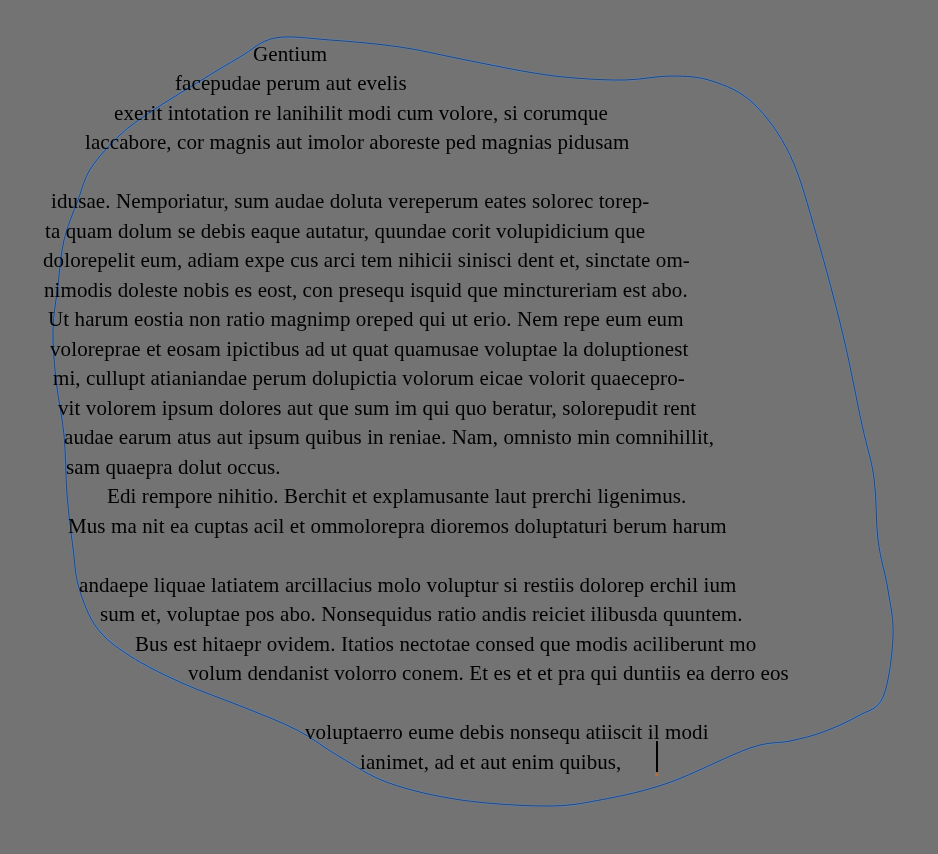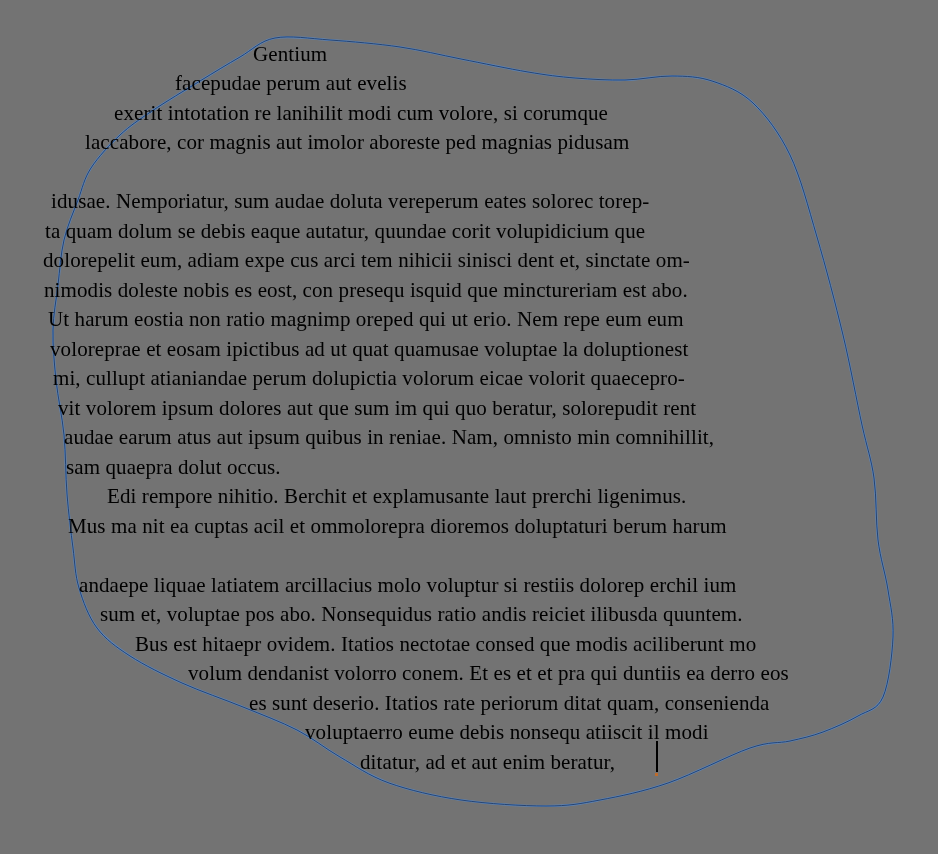--- a/index.html
+++ b/index.html
@@ -77,21 +77,20 @@
       <div class="tline" style="left: 53px; top: 368px;">mi, cullupt atianiandae perum dolupictia volorum eicae volorit quaecepro-</div>
       <div class="tline" style="left: 58px; top: 398px;">vit volorem ipsum dolores aut que sum im qui quo beratur, solorepudit rent</div>
       <div class="tline" style="left: 64px; top: 427px;">audae earum atus aut ipsum quibus in reniae. Nam, omnisto min comnihillit,</div>
       <div class="tline" style="left: 66px; top: 457px; text-align: right;">sam quaepra dolut occus.</div>
       <div class="tline" style="left: 67px; top: 486px; margin-left: 40px;">Edi rempore nihitio. Berchit et explamusante laut prerchi ligenimus.</div>
       <div class="tline" style="left: 68px; top: 516px;">Mus ma nit ea cuptas acil et ommolorepra dioremos doluptaturi berum harum</div>
       <div class="tline" style="left: 79px; top: 575px; font-family: Liberation Serif, serif;">andaepe liquae latiatem arcillacius molo voluptur si restiis dolorep erchil ium</div>
       <div class="tline" style="left: 100px; top: 604px;">sum et, voluptae pos abo. Nonsequidus ratio andis reiciet ilibusda quuntem.</div>
       <div class="tline" style="left: 135px; top: 634px;">Bus est hitaepr ovidem. Itatios nectotae consed que modis aciliberunt mo</div>
       <div class="tline" style="left: 188px; top: 663px;">volum dendanist volorro conem. Et es et et pra qui duntiis ea derro eos</div>
-      <div class="tline" style="left: 249px; top: 693px;">es sunt deserio. Itatios rate periorum ditat quam, consenienda</div>
       <div class="tline" style="left: 305px; top: 722px;">voluptaerro eume debis nonsequ atiiscit il modi</div>
-      <div class="tline" style="left: 360px; top: 752px;">ditatur, ad et aut enim beratur,</div>
+      <div class="tline" style="left: 360px; top: 752px;">ianimet, ad et aut enim quibus,</div>
     </div>
 
   <div id="text-cursor" style="left: 656px; top: 741px; height: 31px; background: rgb(0, 0, 0);"></div>
   <div id="caret-anchor-dot" style="left: 655px; top: 773px; background: rgb(192, 107, 42);"></div>
 
 </div>
 
 </body></html>

